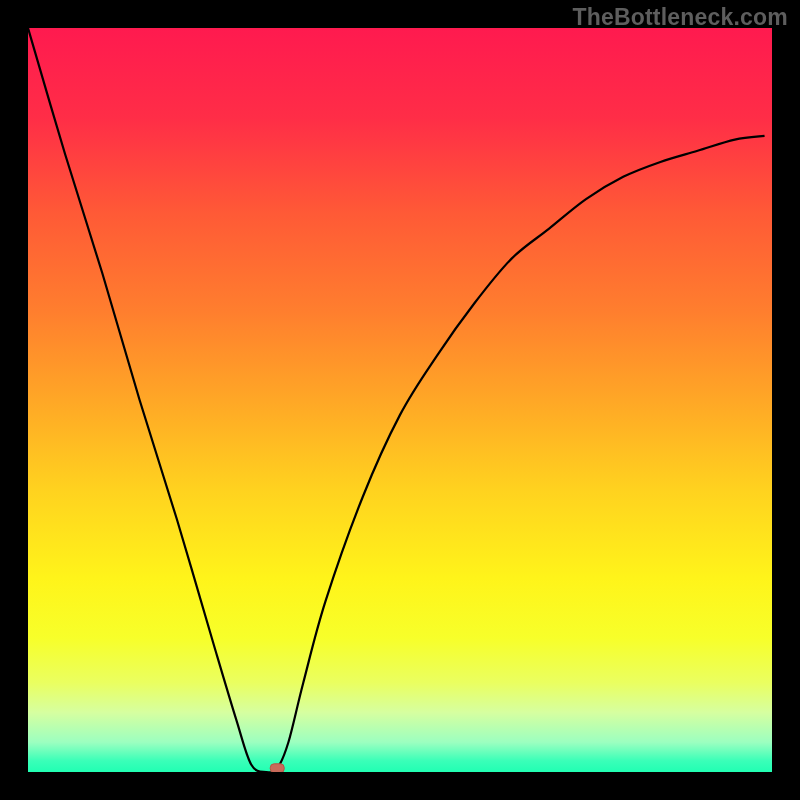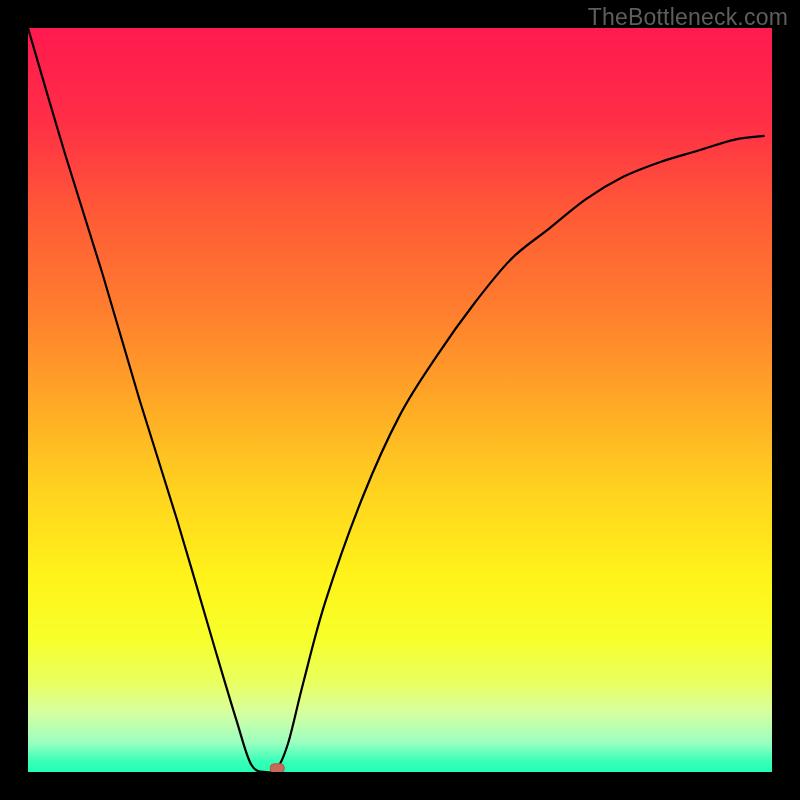--- a/index.html
+++ b/index.html
@@ -25,21 +25,21 @@
     top: 0;
     width: 744px;
     height: 744px;
   }
   .watermark {
     position: absolute;
     top: 4px;
     right: 12px;
     color: #5e5e5e;
     font-size: 23px;
-    font-weight: 400;
+    font-weight: 700;
     letter-spacing: 0.2px;
     z-index: 10;
     user-select: none;
   }
   svg { display: block; }
 </style>
 </head>
 <body>
 
 <div class="watermark">TheBottleneck.com</div>

